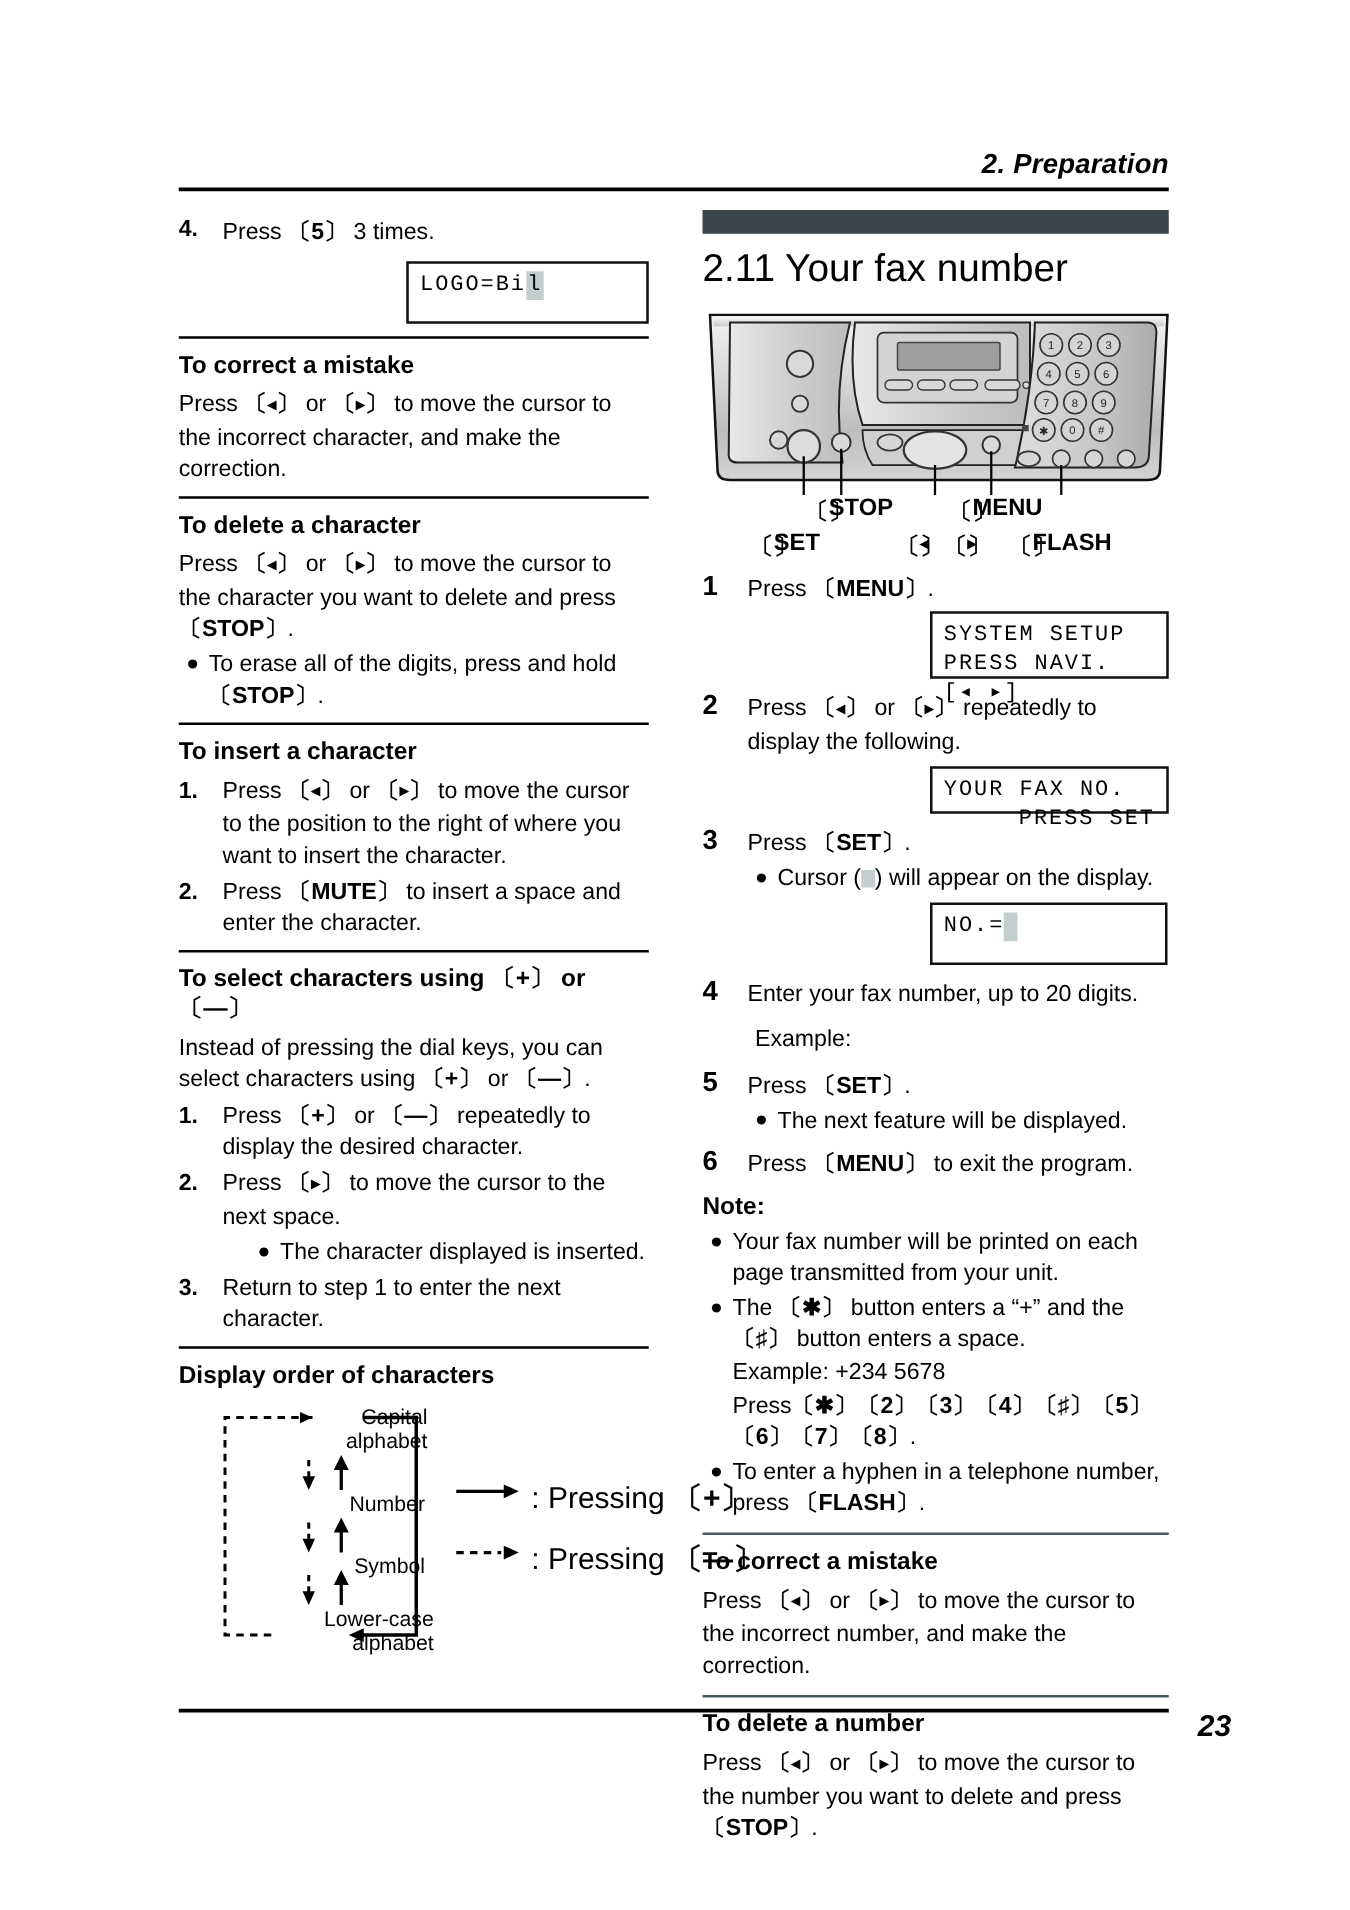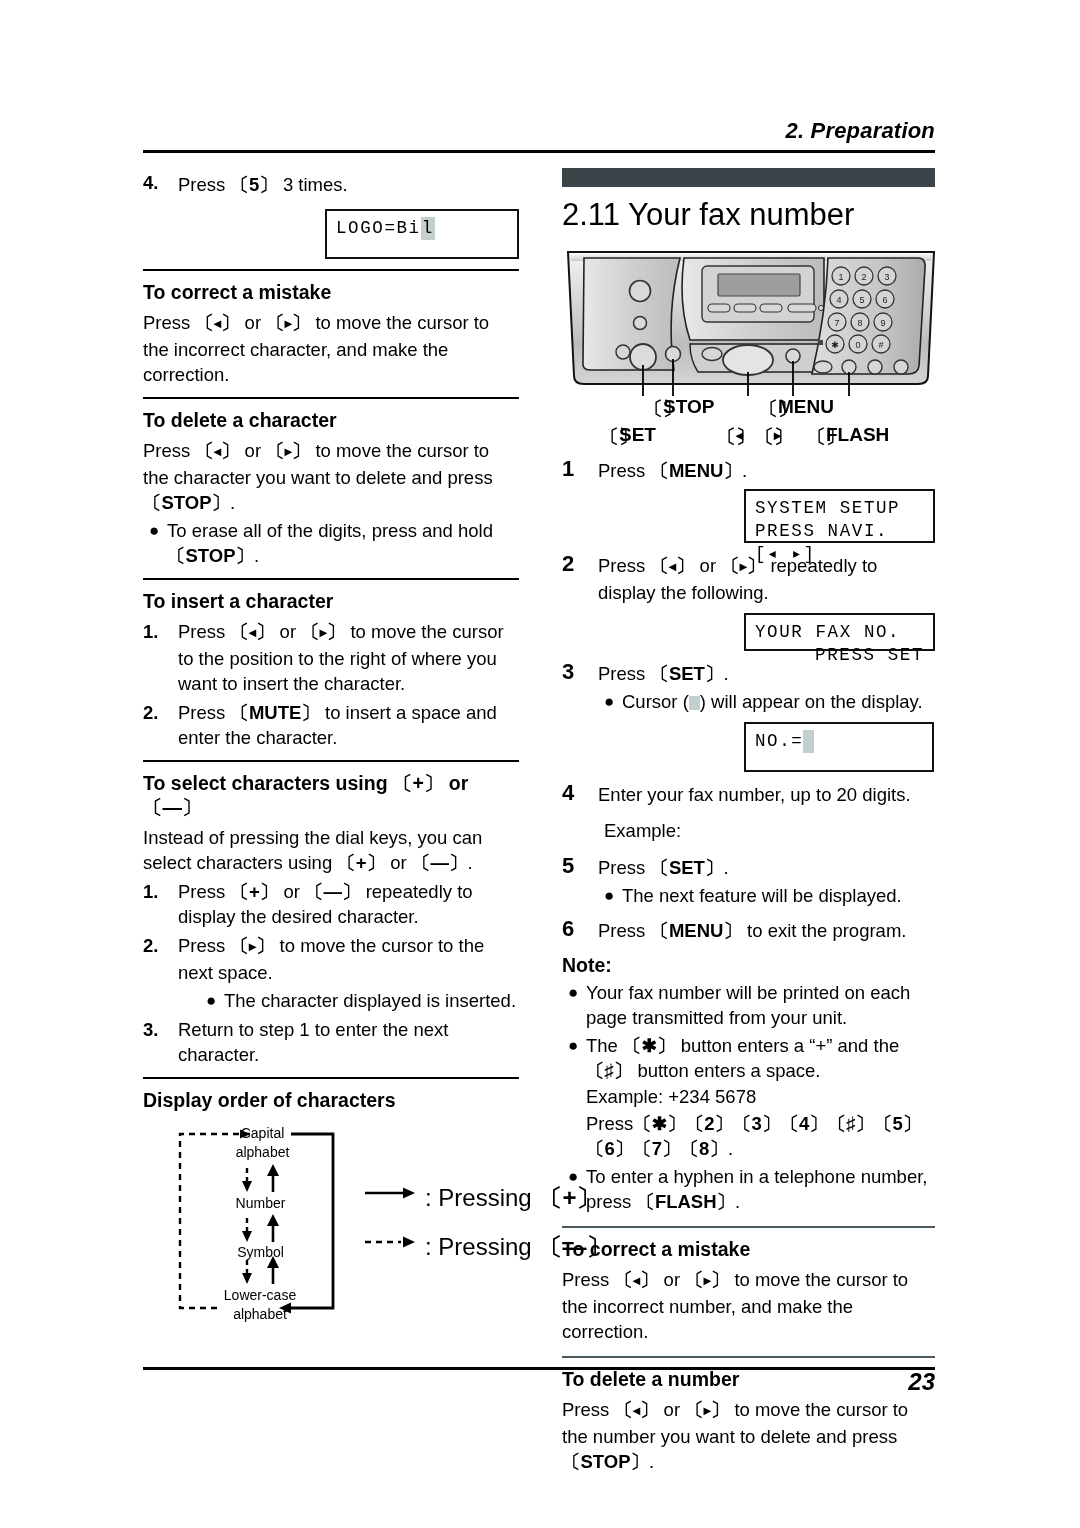--- a/index.html
+++ b/index.html
@@ -71,33 +71,33 @@
   .lcd .cur.wide{width:11px;}
   .lcd .r{text-align:right;}
 
   
   .ftr-rule{position:absolute;left:143px;top:1367px;width:792px;height:3px;background:#000;}
   .ftr-txt{
     position:absolute;left:143px;top:1376px;width:792px;
     text-align:center;font-size:17px;
   }
   .ftr-pg{
-    position:absolute;left:855px;top:1368px;width:80px;
+    position:absolute;left:905px;top:1368px;width:80px;
     text-align:right;font-size:24px;font-style:italic;font-weight:bold;
   }
 
   
   .fax-wrap{position:relative;width:378px;height:152px;margin-top:10px;}
   .callouts{position:relative;height:60px;font-weight:bold;font-size:19px;}
   .callouts span{position:absolute;white-space:nowrap;}
 
   
   .diagram{position:relative;height:205px;margin-top:8px;}
   .diagram .lbl{
-    position:absolute;font-size:14px;line-height:19px;text-align:center;
+    position:absolute;font-size:17px;line-height:19px;text-align:right;margin-left:32px;
   }
   .legend{position:absolute;font-size:24px;white-space:nowrap;}
 </style>
 </head>
 <body>
 
 <div class="page">
 
   <div class="hdr-title">2. Preparation</div>
   <div class="hdr-rule"></div>

